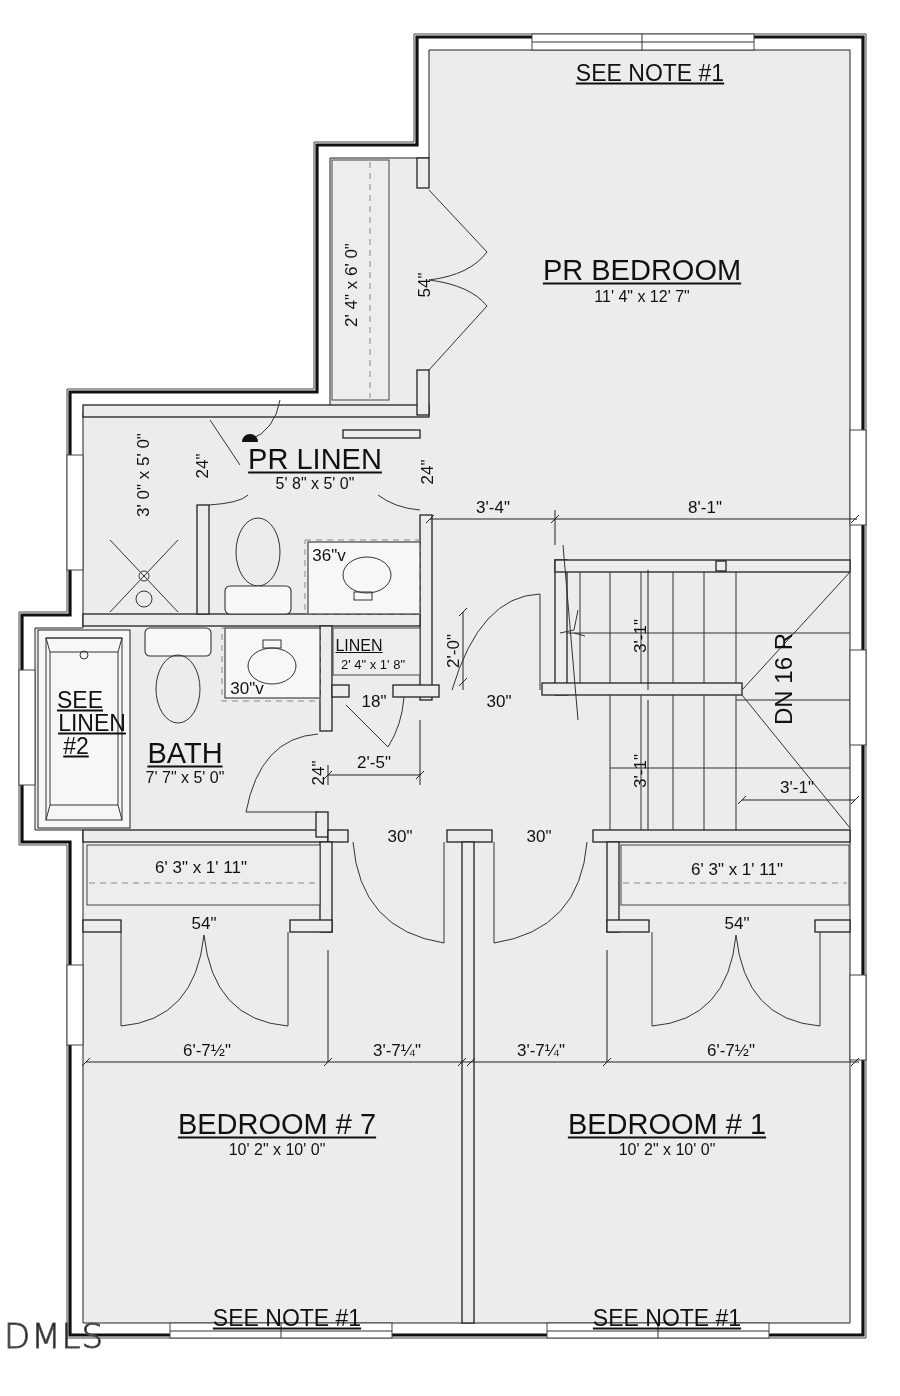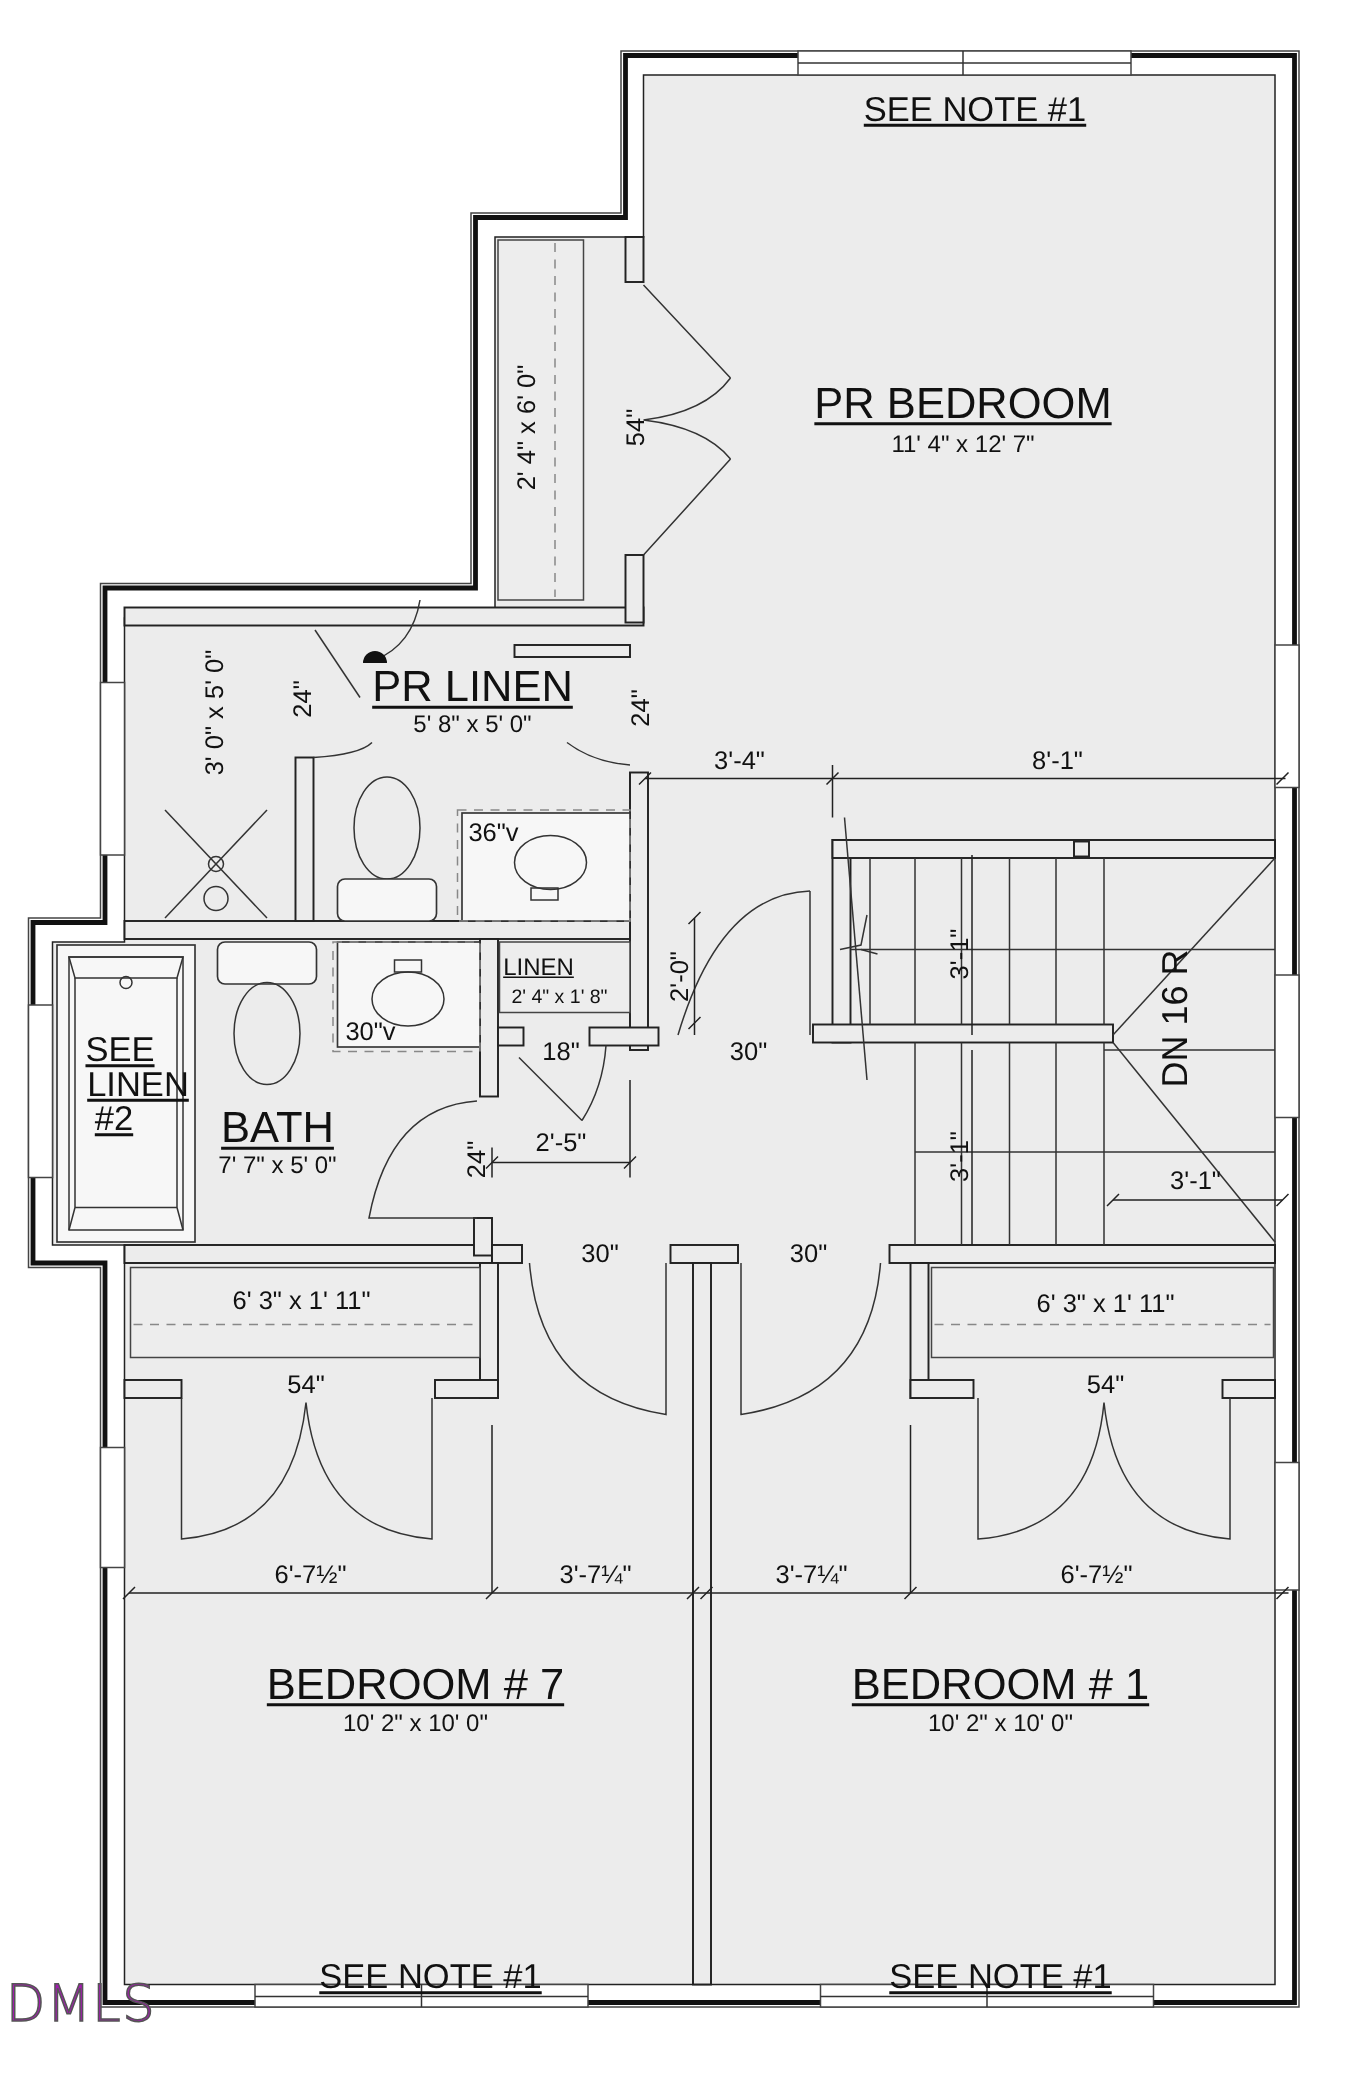--- a/index.html
+++ b/index.html
@@ -14,21 +14,21 @@
   .dash{fill:none;stroke:#888;stroke-width:1;stroke-dasharray:6 5;}
   .win{fill:#fff;stroke:#444;stroke-width:1;}
   .dim{fill:none;stroke:#222;stroke-width:1;}
   .lbl{position:absolute;color:#111;white-space:nowrap;transform:translate(-50%,-50%);line-height:1;}
   .room{font-size:29px;text-decoration:underline;text-underline-offset:3px;text-decoration-thickness:1.5px;}
   .rdim{font-size:16px;}
   .note{font-size:23px;text-decoration:underline;}
   .d{font-size:17px;}
   .small{font-size:13px;}
   .rot{transform:translate(-50%,-50%) rotate(-90deg);}
-  .wm{position:absolute;left:4px;top:1316px;font-size:34px;color:#a21caf;-webkit-text-stroke:1px #555;letter-spacing:1px;font-family:"DejaVu Sans",sans-serif;font-weight:200;}
+  .wm{position:absolute;left:4px;top:1316px;font-size:34px;color:#0f172a;-webkit-text-stroke:1px #555;letter-spacing:1px;font-family:"DejaVu Sans",sans-serif;font-weight:200;}
 </style>
 </head>
 <body>
 
 <svg id="plan" width="900" height="1396" viewBox="0 0 900 1396">
 
   <g>
     <path class="ext" d="M417,37 L863,37 L863,1335 L70,1335 L70,842 L22,842 L22,615 L70,615 L70,392 L317,392 L317,145 L417,145 Z"></path>
     <path class="ext2" d="M414,34 L866,34 L866,1338 L67,1338 L67,845 L19,845 L19,612 L67,612 L67,389 L314,389 L314,142 L414,142 Z"></path>
     <path class="wall" style="stroke-width:1" d="M429,50 L850,50 L850,1323 L83,1323 L83,830 L35,830 L35,628 L83,628 L83,412 L330,412 L330,158 L429,158 Z" fill="none"></path>

